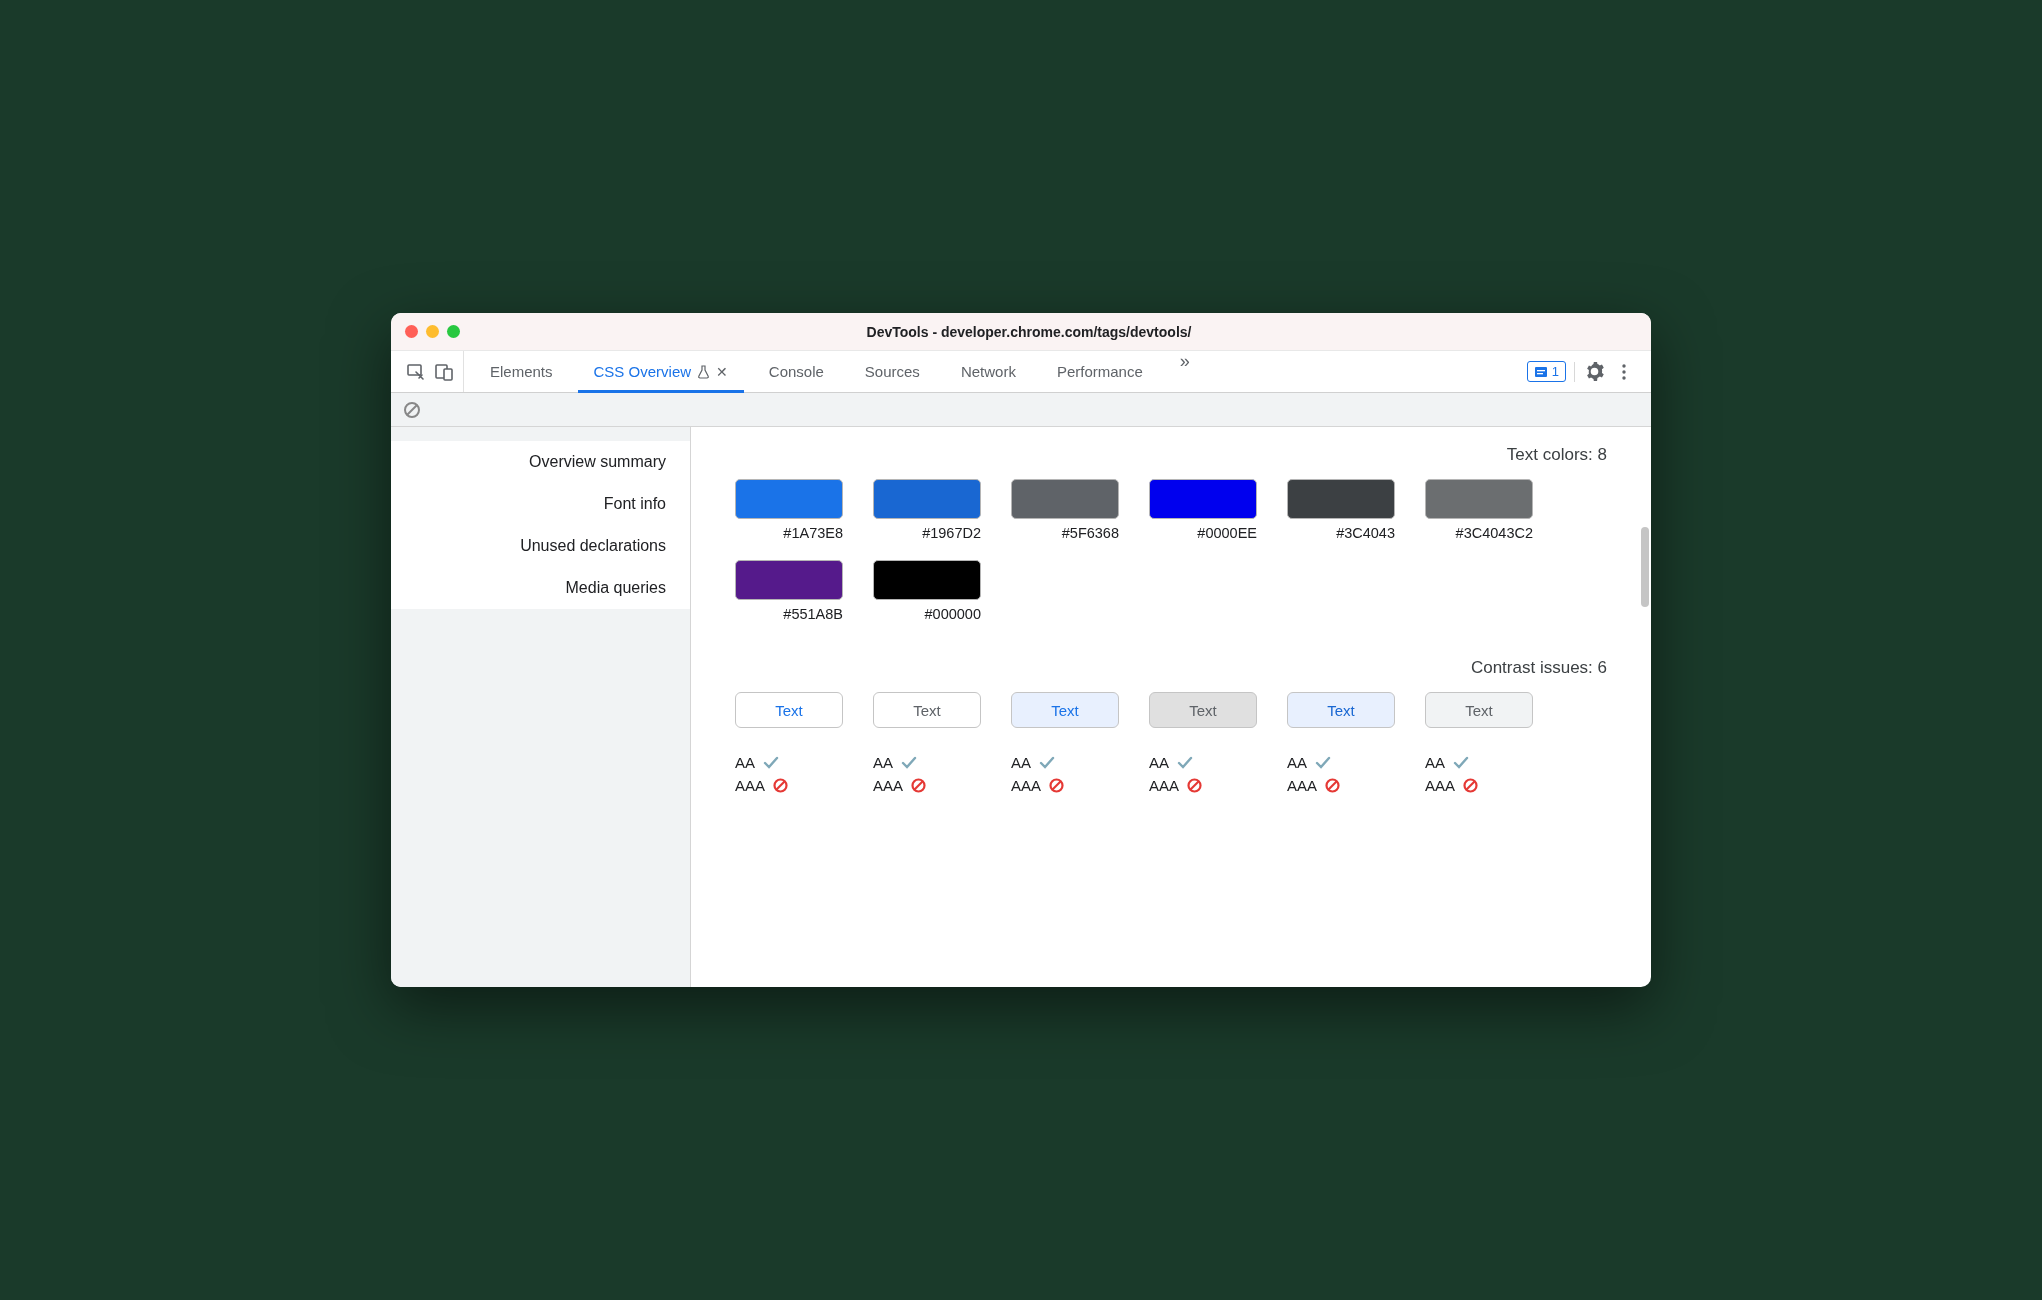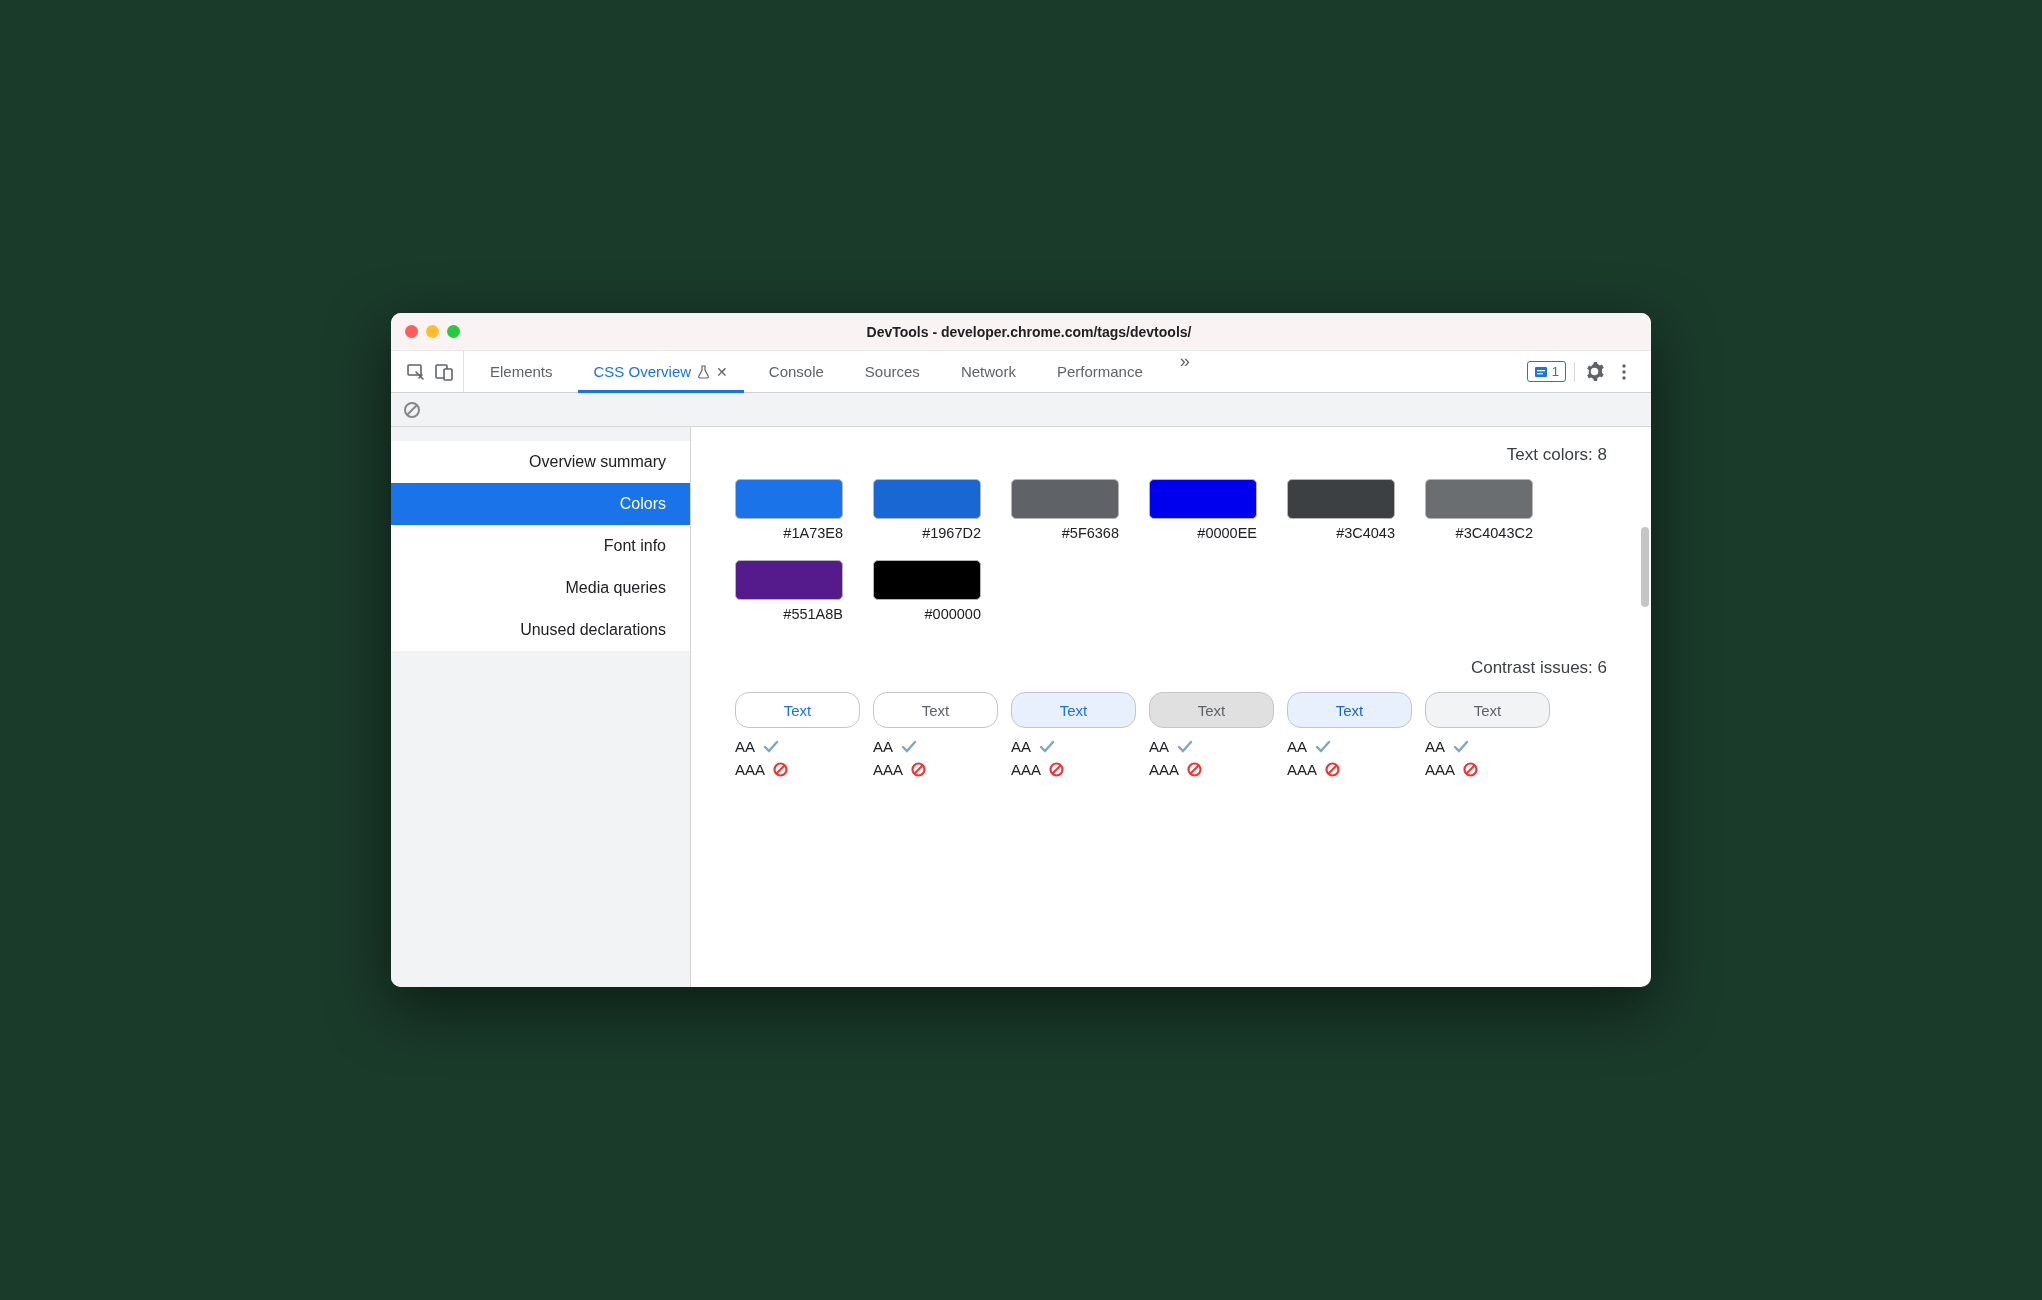--- a/index.html
+++ b/index.html
@@ -82,23 +82,23 @@
   .section-title { font-size:17px; color:#3c4043; margin-bottom:14px; }
   .swatch-row { display:flex; flex-wrap:wrap; gap:19px 30px; margin-bottom:36px; }
   .swatch { width:108px; }
   .swatch-color {
     width:108px; height:40px; border:1px solid #b5b5b5; border-radius:5px;
   }
   .swatch-label { font-size:14.5px; color:#202124; margin-top:6px; }
   .contrast-row { display:flex; flex-wrap:wrap; gap:26px 30px; }
   .contrast-item { width:108px; }
   .sample {
-    width:125px; height:36px; border:1px solid #c5c5c5; border-radius:14px;
+    width:108px; height:36px; border:1px solid #c5c5c5; border-radius:6px;
     display:flex; align-items:center; justify-content:center; font-size:15px;
-    margin-bottom:8px;
+    margin-bottom:24px;
   }
   .grade { display:flex; align-items:center; gap:8px; font-size:15px; color:#202124; line-height:1.5; }
   .check { color:#7fa8b8; font-weight:bold; }
   .nope { color:#e53935; font-weight:bold; }
   .more-chevrons { font-size:18px; color:#5f6368; padding:0 12px; }
   .flask { font-size:13px; }
   .close-x { font-size:14px; color:#5f6368; }
   .scroll-thumb {
     position:absolute; right:2px; top:100px; width:8px; height:80px;
     background:#c5c5c5; border-radius:4px;
@@ -198,31 +198,28 @@
         </svg>
     </span>
   </div>
 
   <div class="body">
     <div class="sidebar">
       <div class="side-inner">
         <div class="side-item">
           <span>Overview summary</span>
         </div>
-        <div class="side-item active">
-          <span>Colors</span>
-        </div>
         <div class="side-item">
           <span>Font info</span>
         </div>
         <div class="side-item">
+          <span>Unused declarations</span>
+        </div>
+        <div class="side-item">
           <span>Media queries</span>
-        </div>
-        <div class="side-item">
-          <span>Unused declarations</span>
         </div>
       </div>
     </div>
 
     <div class="content">
 
       <div class="section-title">Text colors: 8</div>
 
       <div class="swatch-row" id="swatch-row">
           <div class="swatch">

